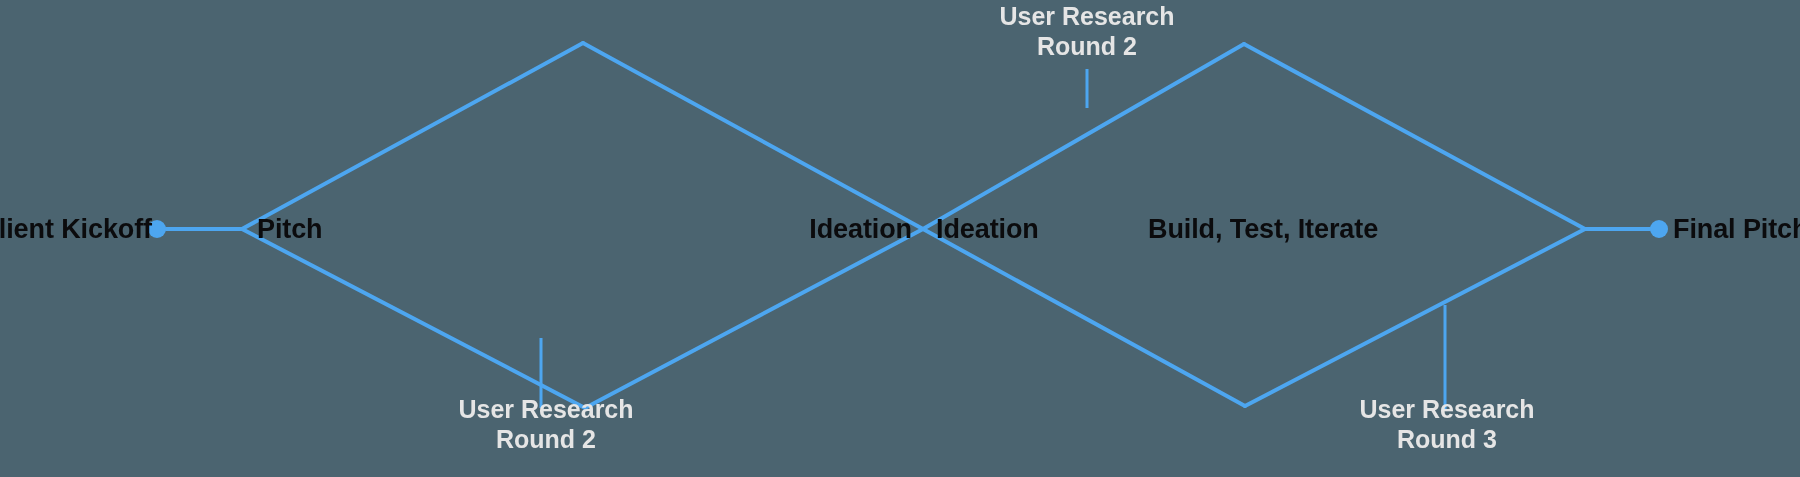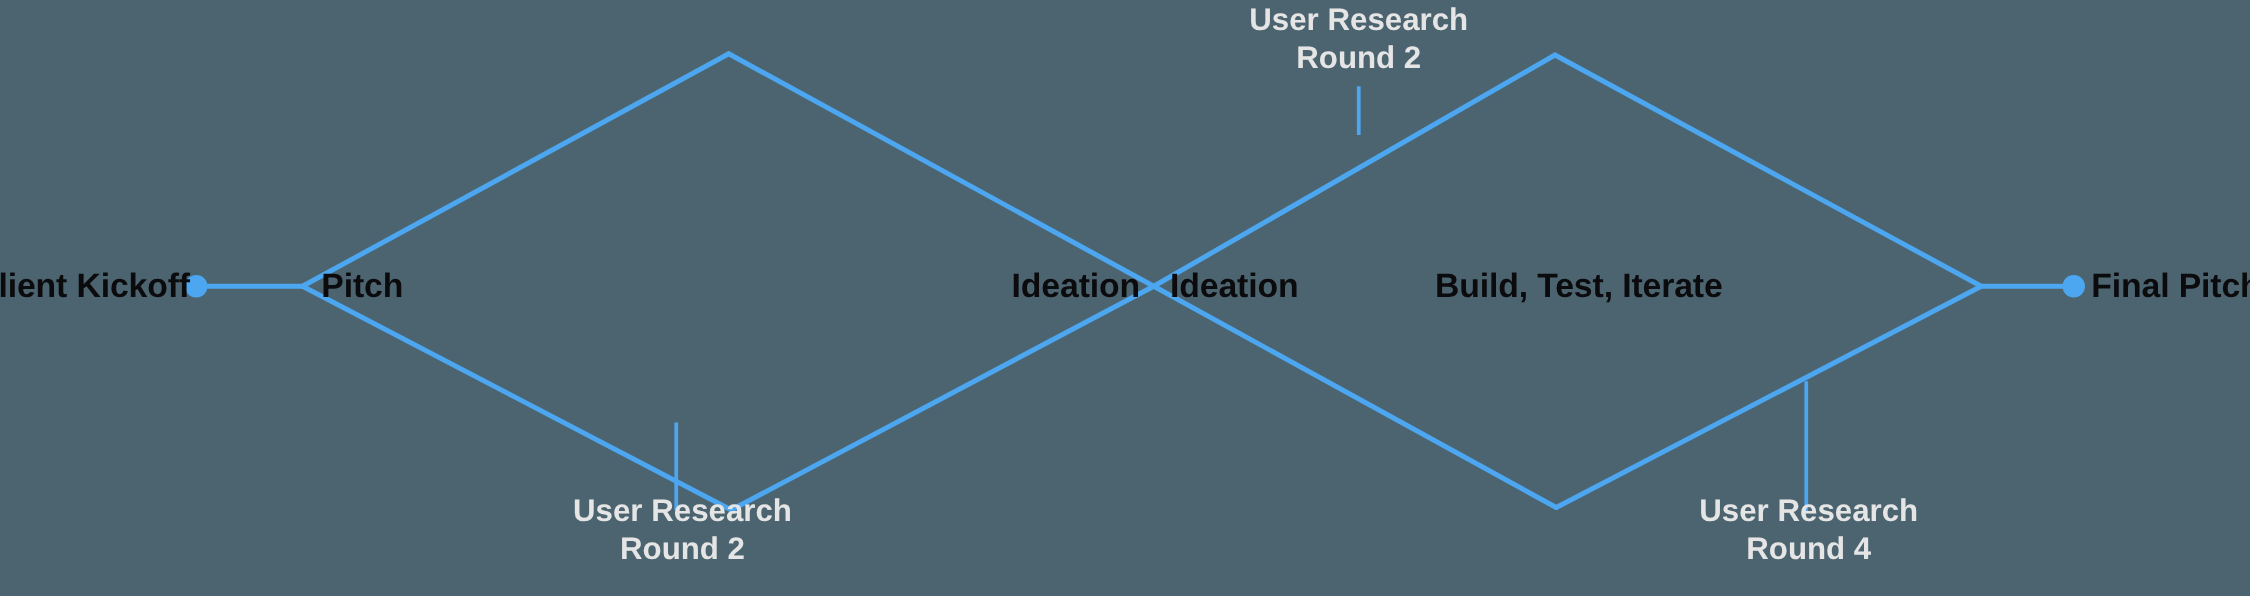--- a/index.html
+++ b/index.html
@@ -111,17 +111,17 @@
       <span class="ann-line">Round 2</span>
     </div>
 
     <div class="ann-label" style="left:1087px; top:2px;">
       <span class="ann-line">User Research</span>
       <span class="ann-line">Round 2</span>
     </div>
 
     <div class="ann-label" style="left:1447px; top:395px;">
       <span class="ann-line">User Research</span>
-      <span class="ann-line">Round 4</span>
+      <span class="ann-line">Round 3</span>
     </div>
 
   </div>
 </div>
 
 </body></html>

